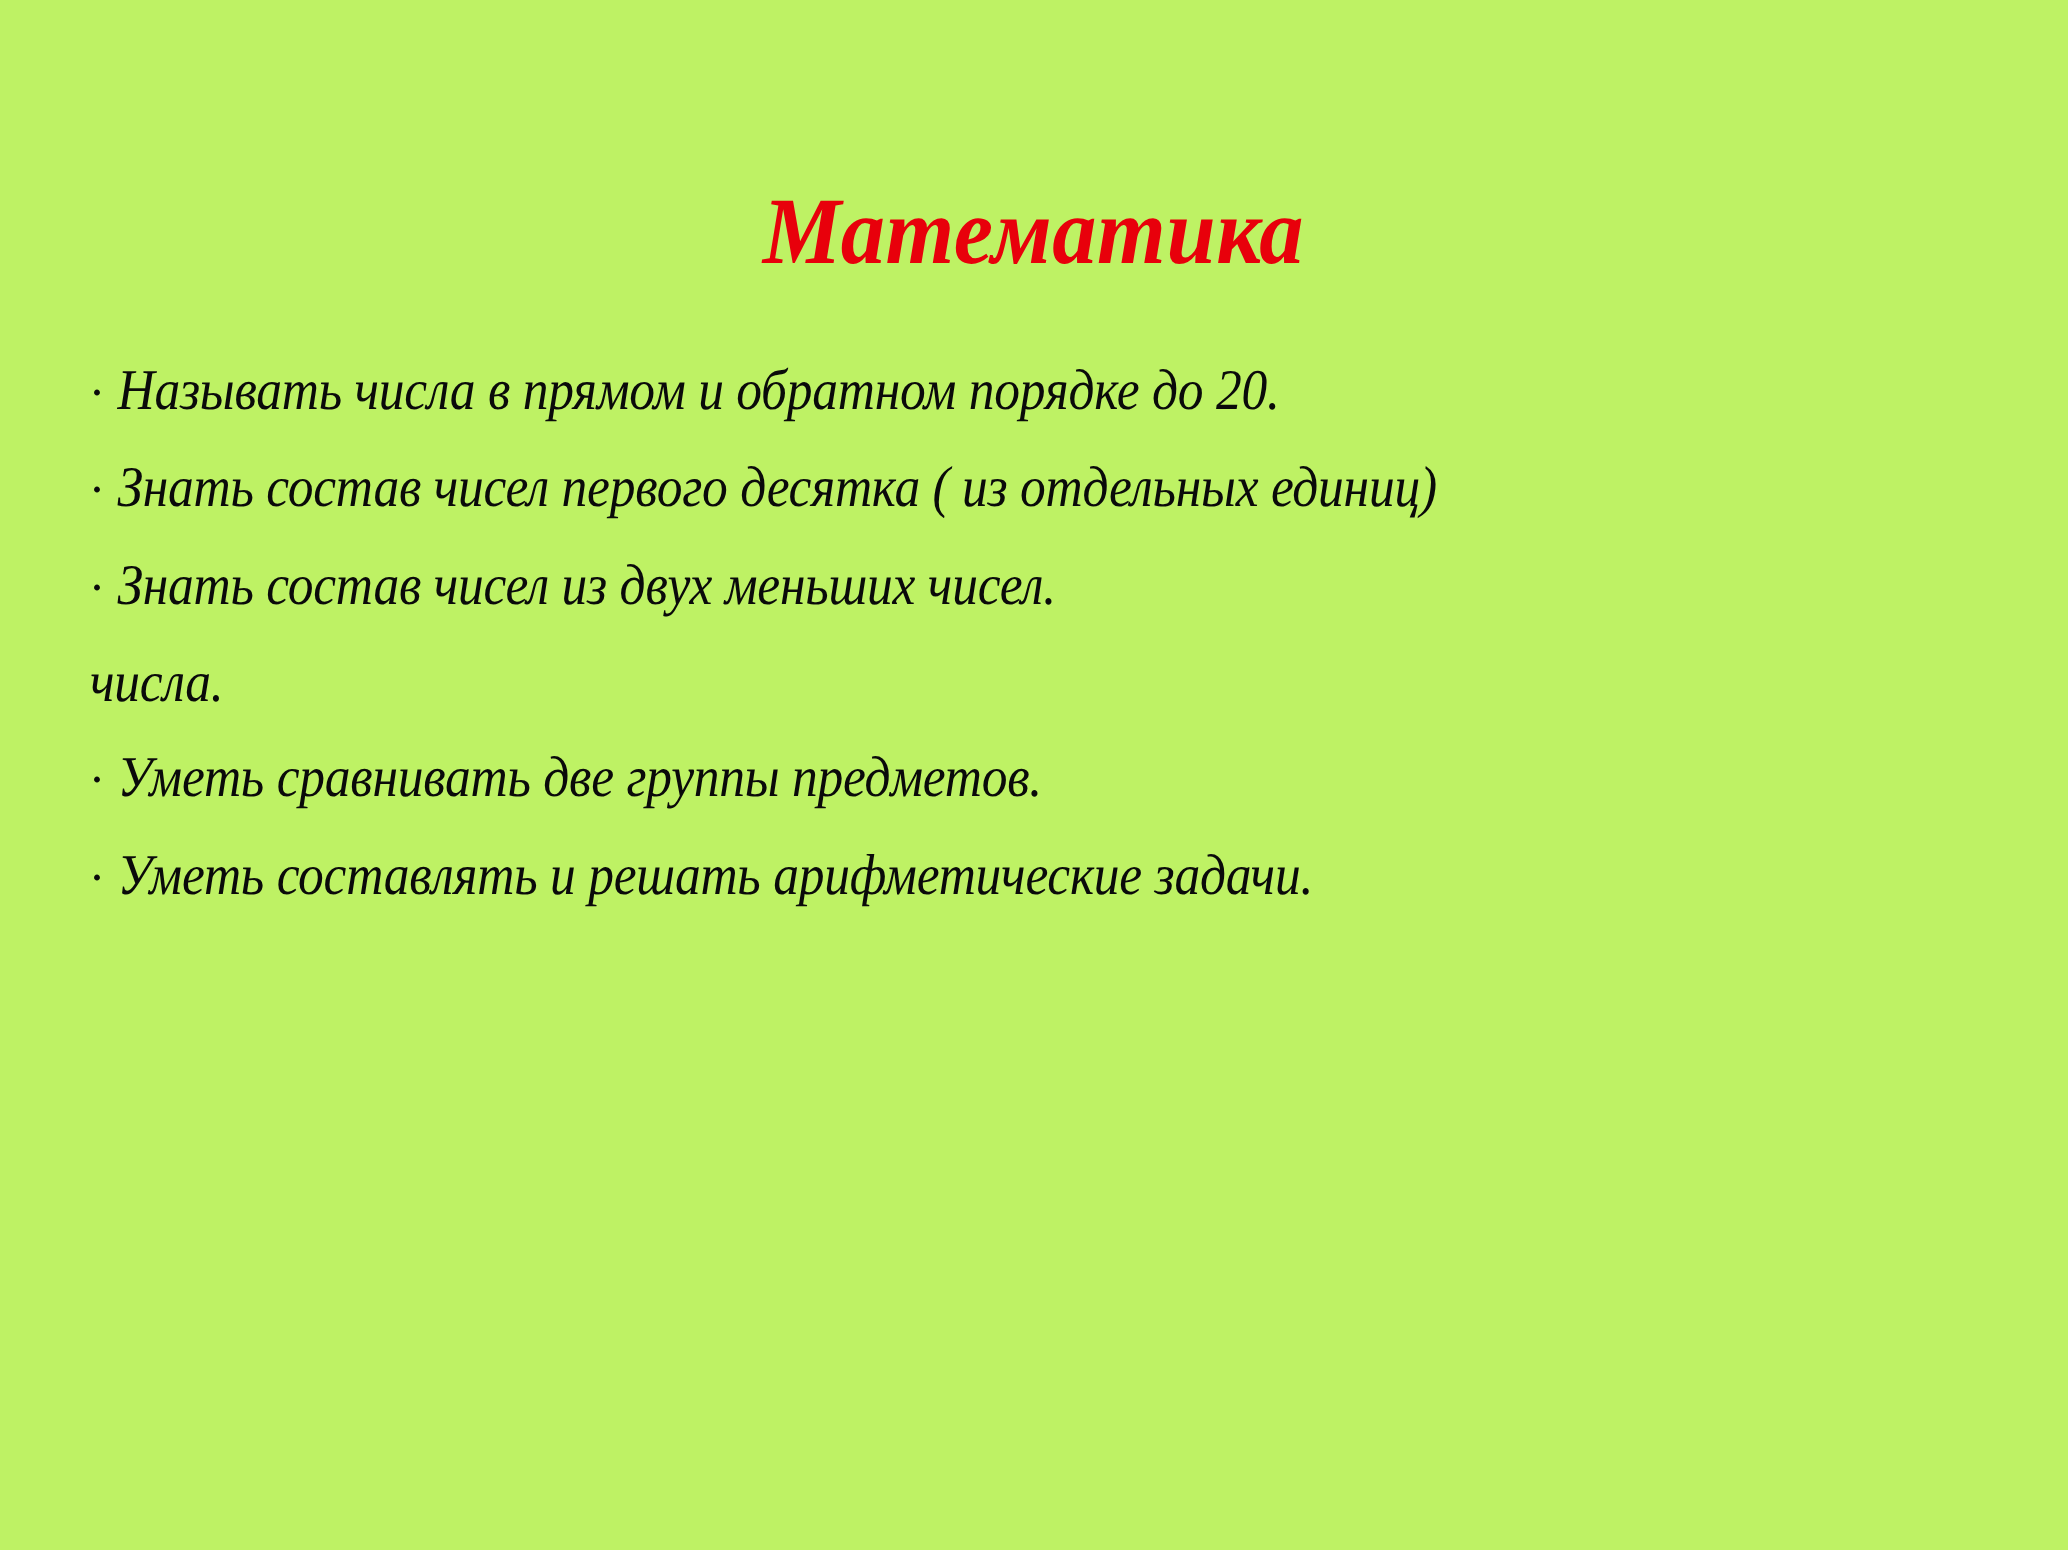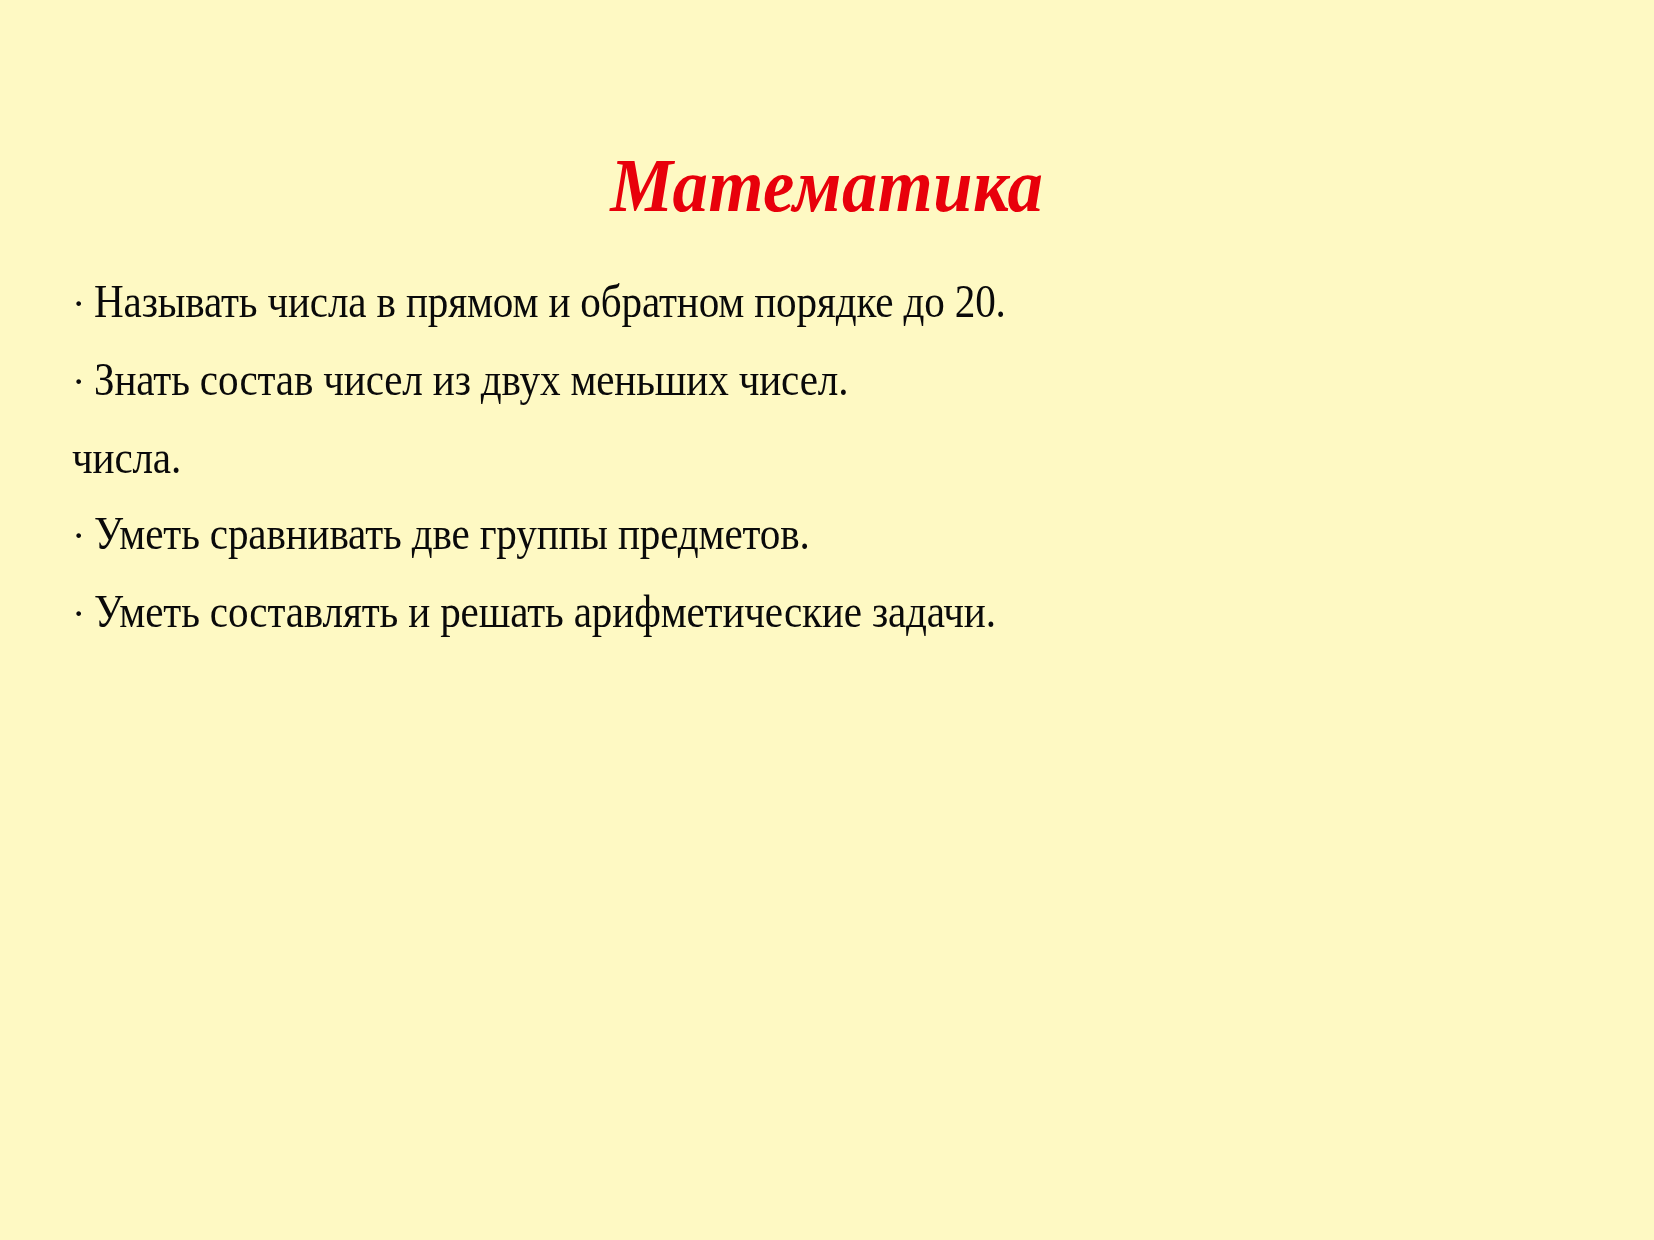--- a/index.html
+++ b/index.html
@@ -12,21 +12,21 @@
     height: 1240px;
     position: relative;
     overflow: hidden;
     font-family: "Liberation Serif", "DejaVu Serif", serif;
     -webkit-font-smoothing: antialiased;
   }
 
   .slide {
     position: absolute;
     inset: 0;
-    background: #fef9c3;
+    background: #bef264;
   }
 
   
   .title-area {
     position: absolute;
     top: 96px;
     left: 0;
     width: 1654px;
     text-align: center;
   }
@@ -40,23 +40,24 @@
     line-height: 1.0;
     letter-spacing: 0.5px;
     transform: scaleX(0.93);
     transform-origin: center center;
     white-space: nowrap;
   }
 
   
   .body-list {
     position: absolute;
-    top: 264px;
+    top: 274px;
     left: 72px;
     width: 1520px;
+    font-style: italic;
   }
 
   .list-item {
     position: relative;
     display: block;
     color: #0a0a0a;
     font-family: "Liberation Serif", "DejaVu Serif", serif;
     font-weight: normal;
     font-size: 46px;
     line-height: 76px;
@@ -96,20 +97,23 @@
   <div class="title-area">
     <h1 class="slide-title">Математика</h1>
   </div>
 
   <div class="body-list">
 
     <div class="list-item">
       <span class="bullet">·</span><span class="item-text">Называть числа в прямом и обратном порядке до 20.</span>
     </div>
 
+    <div class="list-item">
+      <span class="bullet">·</span><span class="item-text">Знать состав чисел первого десятка ( из отдельных единиц)</span>
+    </div>
 
     <div class="list-item">
       <span class="bullet">·</span><span class="item-text">Знать состав чисел из двух меньших чисел.</span>
     </div>
 
 
 
     <div class="list-item continuation">
       <span class="bullet"></span><span class="item-text">числа.</span>
     </div>

